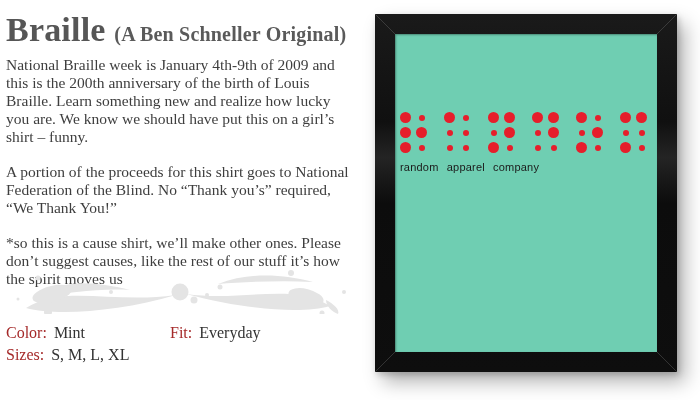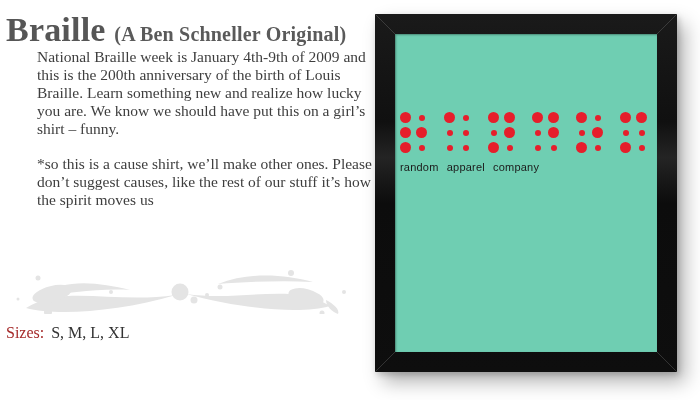--- a/index.html
+++ b/index.html
@@ -8,21 +8,21 @@
     background:#ffffff;
     font-family:"Liberation Serif","DejaVu Serif",serif;
     overflow:hidden;
   }
   .page { position:relative; width:700px; height:400px; background:#fff; }
 
   
   .info { position:absolute; left:6px; top:0; width:352px; }
   .title { margin:12px 0 0 0; font-weight:bold; color:#565656; font-size:34px; line-height:36px; letter-spacing:.2px; }
   .title .subtitle { font-size:20px; color:#5a5a5a; letter-spacing:.2px; }
-  .paragraphs { position:absolute; left:0; top:48px; width:350px;margin-left:31px; }
+  .paragraphs { position:absolute; left:0; top:56px; width:350px; }
   .paragraphs p { margin:0 0 17px 0; font-size:15.5px; line-height:18px; color:#3e3e3e; }
 
   .flourish { position:absolute; left:2px; top:270px; width:340px; height:44px; }
 
   .details { position:absolute; left:0; top:322px; width:350px; font-size:16px; line-height:22px; }
   .detail-row { display:flex; }
   .pair-color { width:164px; }
   .lbl { color:#a52a2a; margin-right:7px; }
   .val { color:#333333; }
 
@@ -51,20 +51,21 @@
 <body>
 
 <div class="page">
 
   <section class="info">
     <h1 class="title"><span>Braille</span>
       <span class="subtitle">(A Ben Schneller Original)</span></h1>
 
     <div class="paragraphs">
       <p>National Braille week is January 4th-9th of 2009 and this is the 200th anniversary of the birth of Louis Braille.  Learn something new and realize how lucky you are.  We know we should have put this on a girl’s shirt – funny.</p>
+      <p>A portion of the proceeds for this shirt goes to National Federation of the Blind.  No “Thank you’s” required, “We Thank You!”</p>
       <p>*so this is a cause shirt, we’ll make other ones.  Please don’t suggest causes, like the rest of our stuff it’s how the spirit moves us</p>
     </div>
 
     <svg class="flourish" viewBox="0 0 340 44" xmlns="http://www.w3.org/2000/svg">
       <g fill="#e4e4e4">
         <path d="M18 38 C 55 14, 105 34, 168 25 C 110 42, 48 46, 18 38 Z"></path>
         <path d="M34 26 C 55 8, 90 12, 122 20 C 90 18, 58 24, 34 26 Z"></path>
         <ellipse cx="44" cy="24" rx="20" ry="8" transform="rotate(-14 44 24)"></ellipse>
         <circle cx="103" cy="22" r="2"></circle>
         <circle cx="30" cy="8" r="2.5"></circle>
@@ -78,20 +79,28 @@
         <path d="M210 14 C 240 2, 275 4, 305 12 C 272 10, 238 12, 210 14 Z"></path>
         <ellipse cx="298" cy="27" rx="18" ry="8" transform="rotate(14 298 27)"></ellipse>
         <path d="M318 30 C 326 34, 332 40, 330 44 C 324 42, 318 36, 318 30 Z"></path>
         <circle cx="283" cy="3" r="3"></circle>
         <circle cx="336" cy="22" r="2"></circle>
         <circle cx="314" cy="43" r="2.5"></circle>
       </g>
     </svg>
 
     <div class="details">
+      <div class="detail-row">
+        <div class="pair-color">
+          <span class="lbl">Color:</span><span class="val">Mint</span>
+        </div>
+        <div>
+          <span class="lbl">Fit:</span><span class="val">Everyday</span>
+        </div>
+      </div>
       <div class="detail-row">
         <span class="lbl">Sizes:</span>
           <span class="val">S, M, L, XL</span>
       </div>
     </div>
   </section>
 
   <div class="frame">
     <svg class="miter" viewBox="0 0 302 358" preserveAspectRatio="none" xmlns="http://www.w3.org/2000/svg">
       <g stroke="rgba(140,140,140,0.30)" stroke-width="1">

